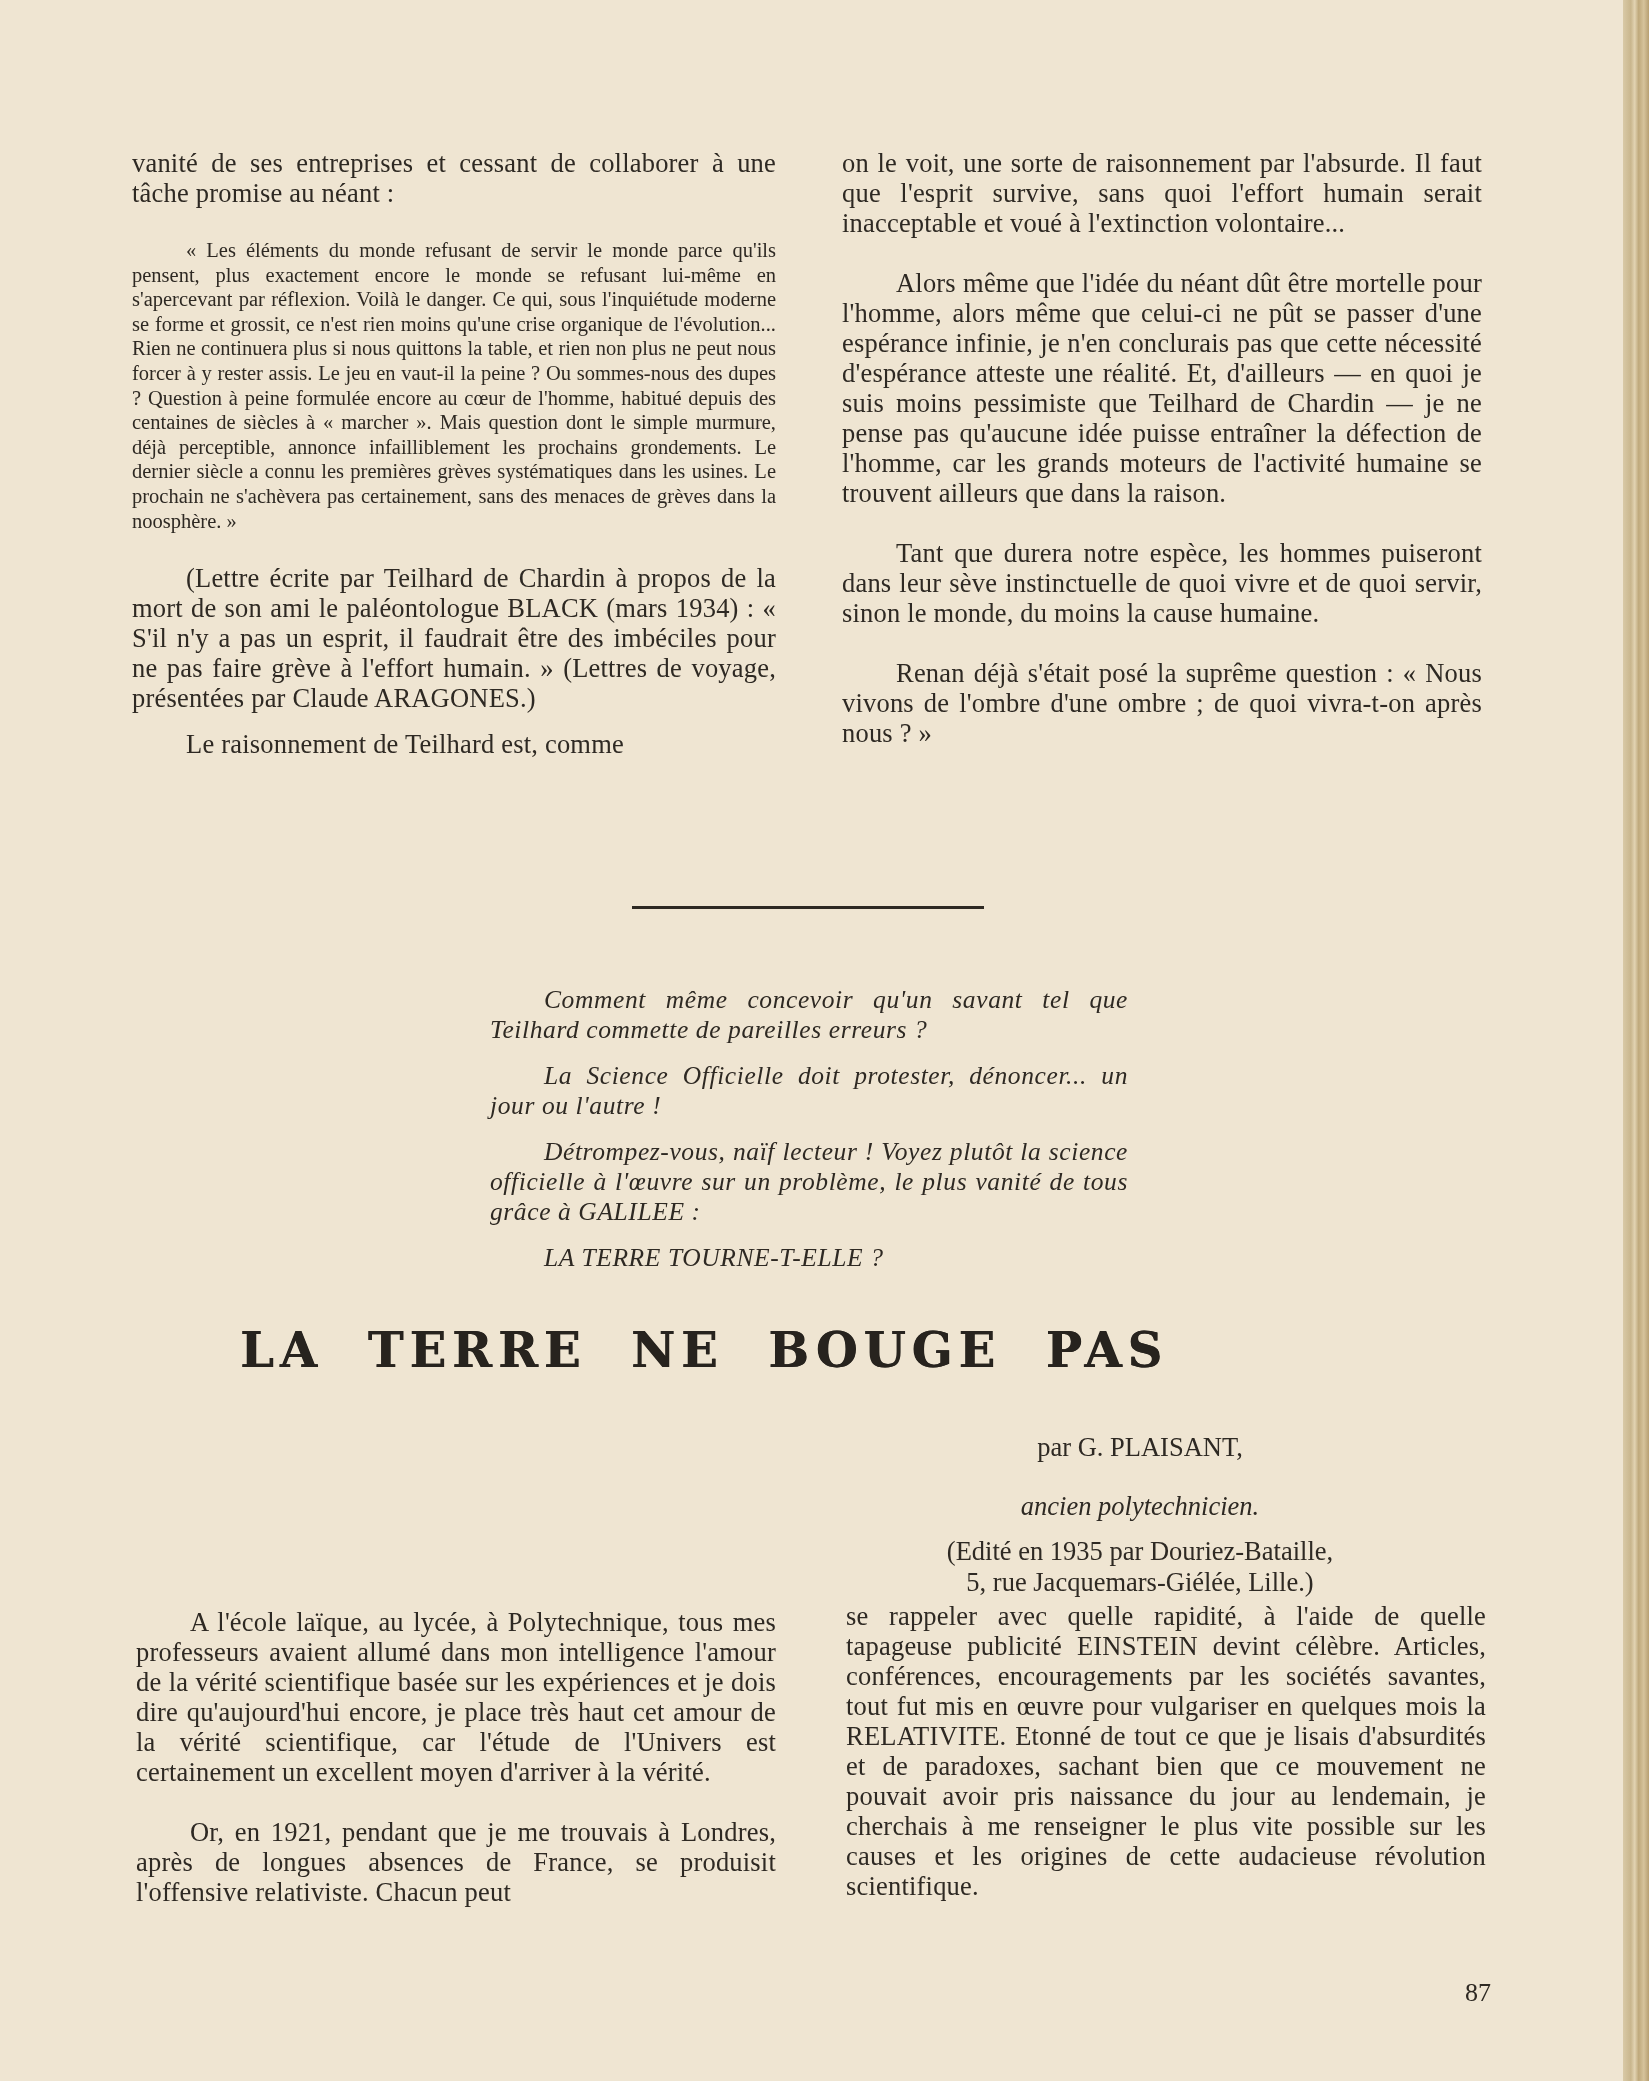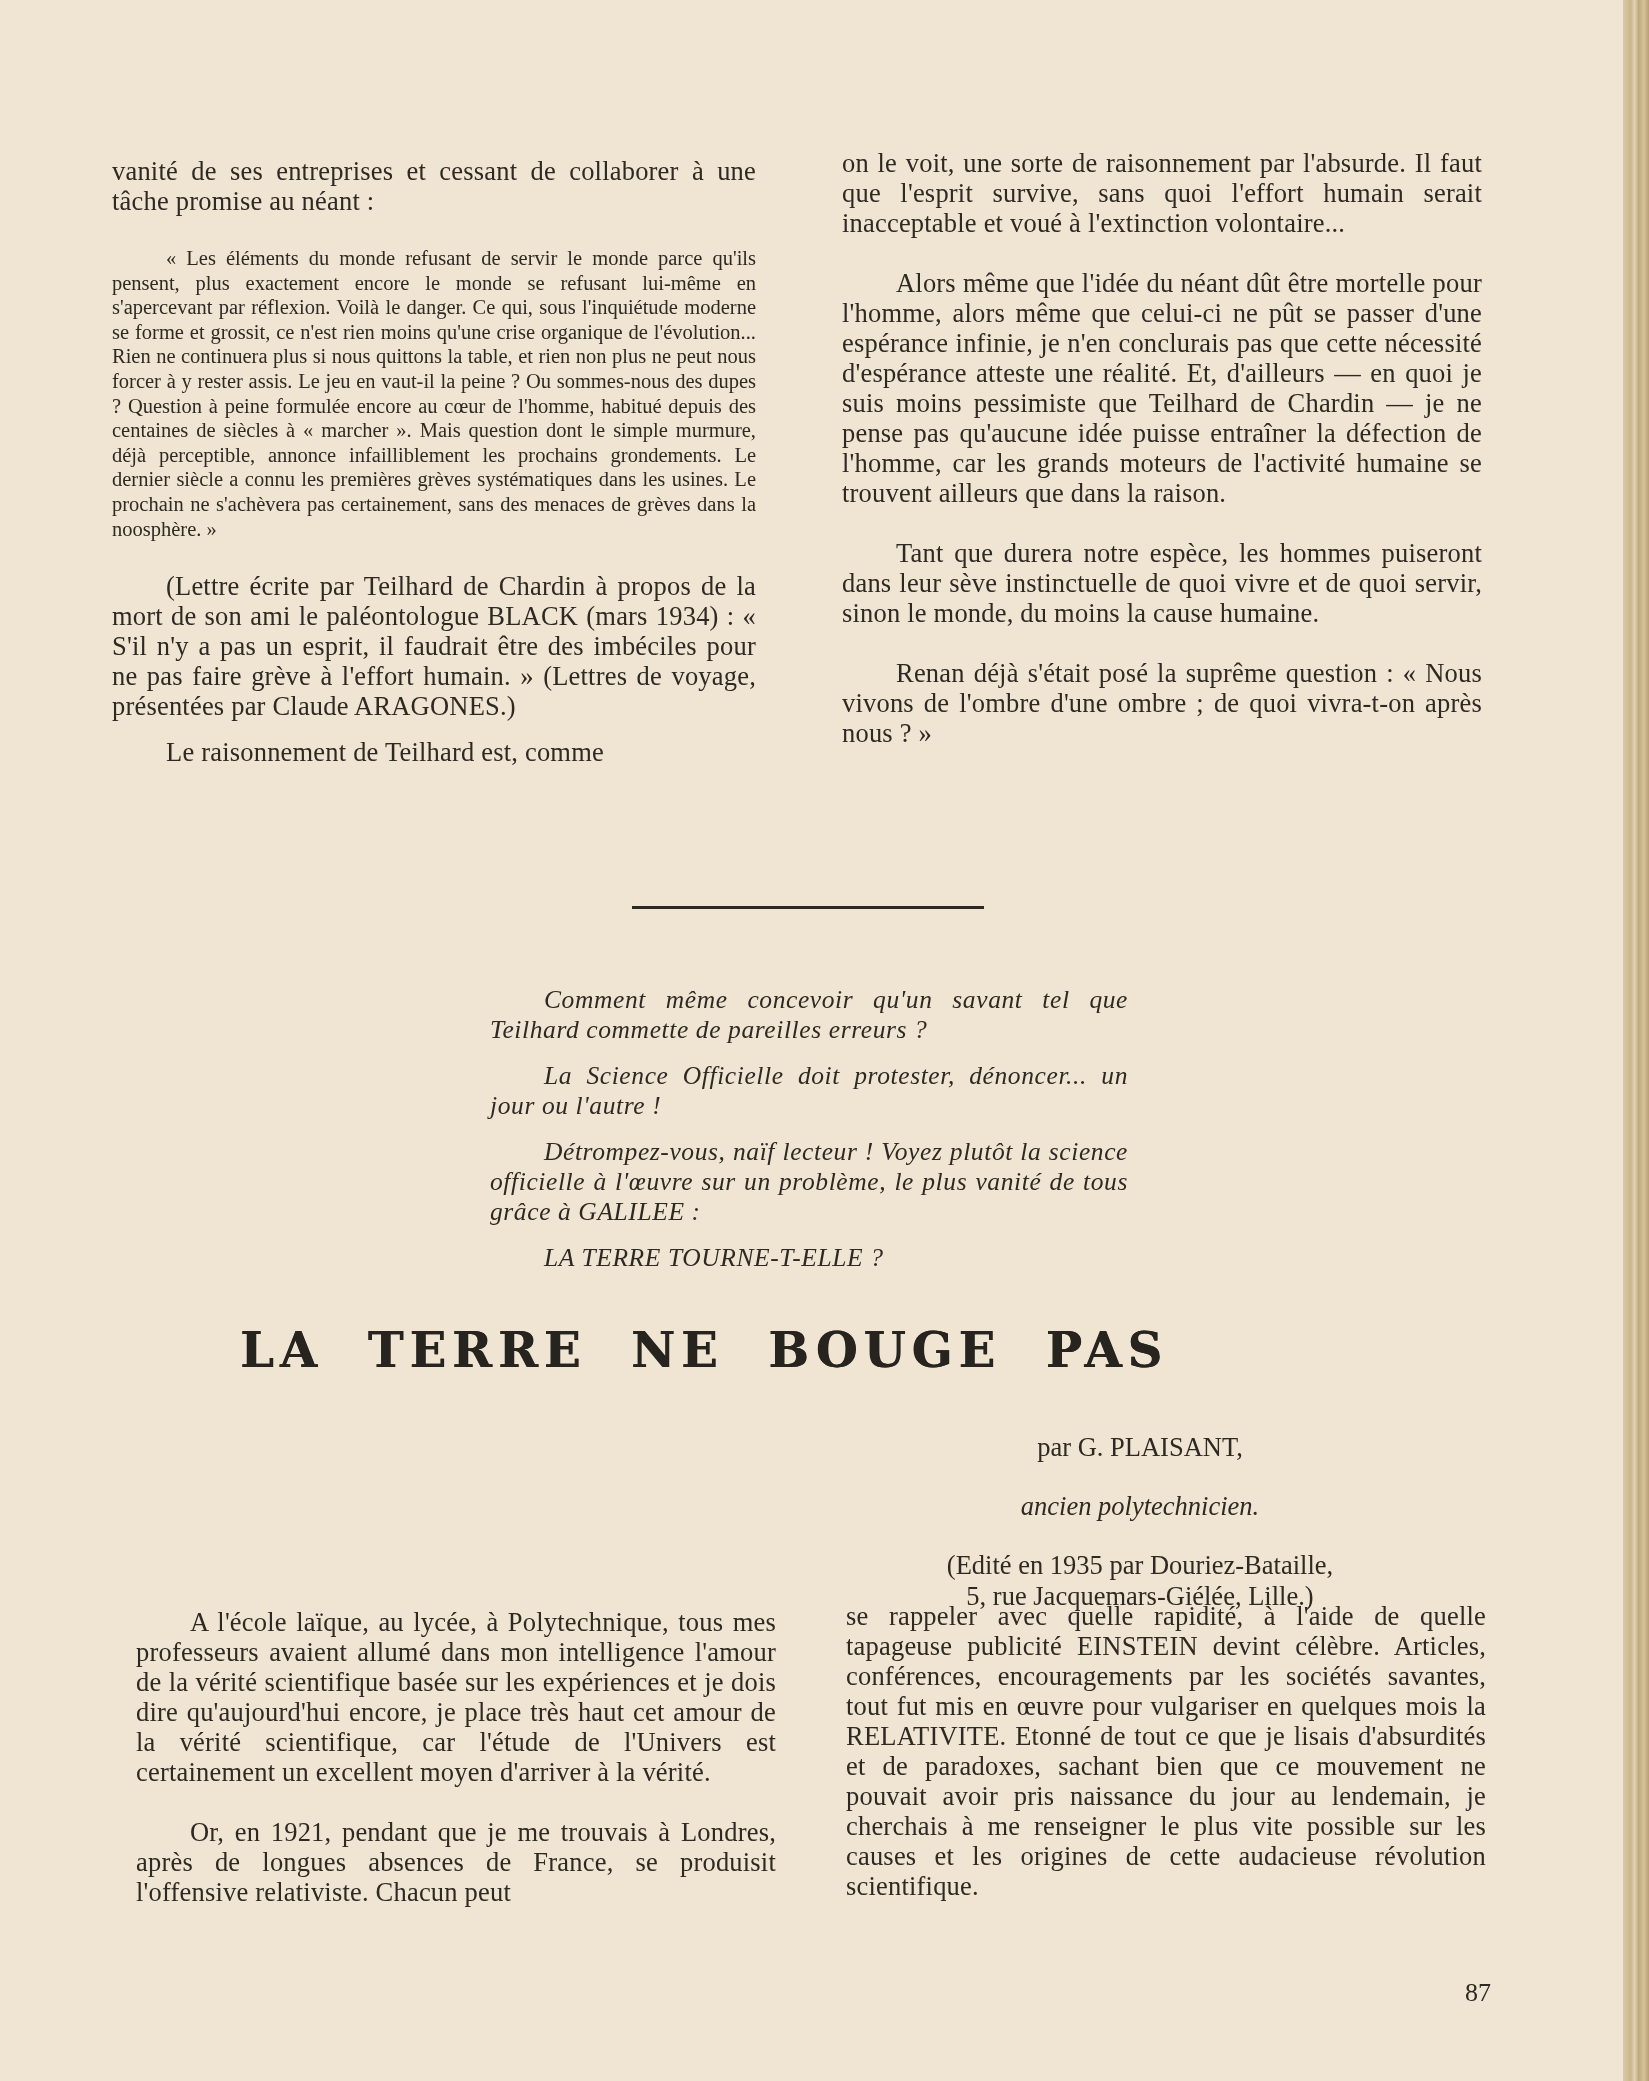--- a/index.html
+++ b/index.html
@@ -14,21 +14,21 @@
     background: linear-gradient(90deg, #d9c9a6 0%, #c9b68d 30%, #e2d3b2 45%, #bfa97c 60%, #d6c39b 80%, #b79f72 100%);
   }
   .col { position: absolute; text-align: justify; }
   .col p { margin: 0; }
   .body-text { font-size: 26.5px; line-height: 30px; letter-spacing: 0.2px; }
   .quote-text { font-size: 20.5px; line-height: 24.6px; }
   .indent { text-indent: 54px; }
   .gap { margin-top: 30px !important; }
   .gap-s { margin-top: 16px !important; }
 
-  #col-top-left { left: 112px; top: 148px; width: 644px; margin-top: 8px; }
+  #col-top-left { left: 132px; top: 148px; width: 644px; }
   #col-top-right { left: 842px; top: 148px; width: 640px; }
 
   .rule {
     position: absolute; left: 632px; top: 906px; width: 352px; height: 3px;
     background: #2e2923;
   }
   #intro {
     position: absolute; left: 490px; top: 985px; width: 638px;
     font-style: italic; font-size: 25.5px; line-height: 30px; text-align: justify;
     letter-spacing: 0.6px;
@@ -42,21 +42,21 @@
     font-weight: bold; font-size: 48px; letter-spacing: 6px;
     transform: scaleX(1.0); transform-origin: left top;
     color: #27231e; white-space: nowrap; word-spacing: 22px;
     text-shadow: 0.6px 0 0 #27231e;
   }
   #byline {
     position: absolute; left: 880px; top: 1432px; width: 520px; text-align: center;
     font-size: 26.5px; line-height: 31px;
   }
   #byline .role { font-style: italic; margin-top: 28px; }
-  #byline .pub { margin-top: 28px; }
+  #byline .pub { margin-top: 14px; }
 
   #col-bot-left { left: 136px; top: 1607px; width: 640px; }
   #col-bot-right { left: 846px; top: 1601px; width: 640px; }
 
   #page-number {
     position: absolute; left: 1465px; top: 1978px; font-size: 26px;
   }
 </style>
 </head>
 <body>

